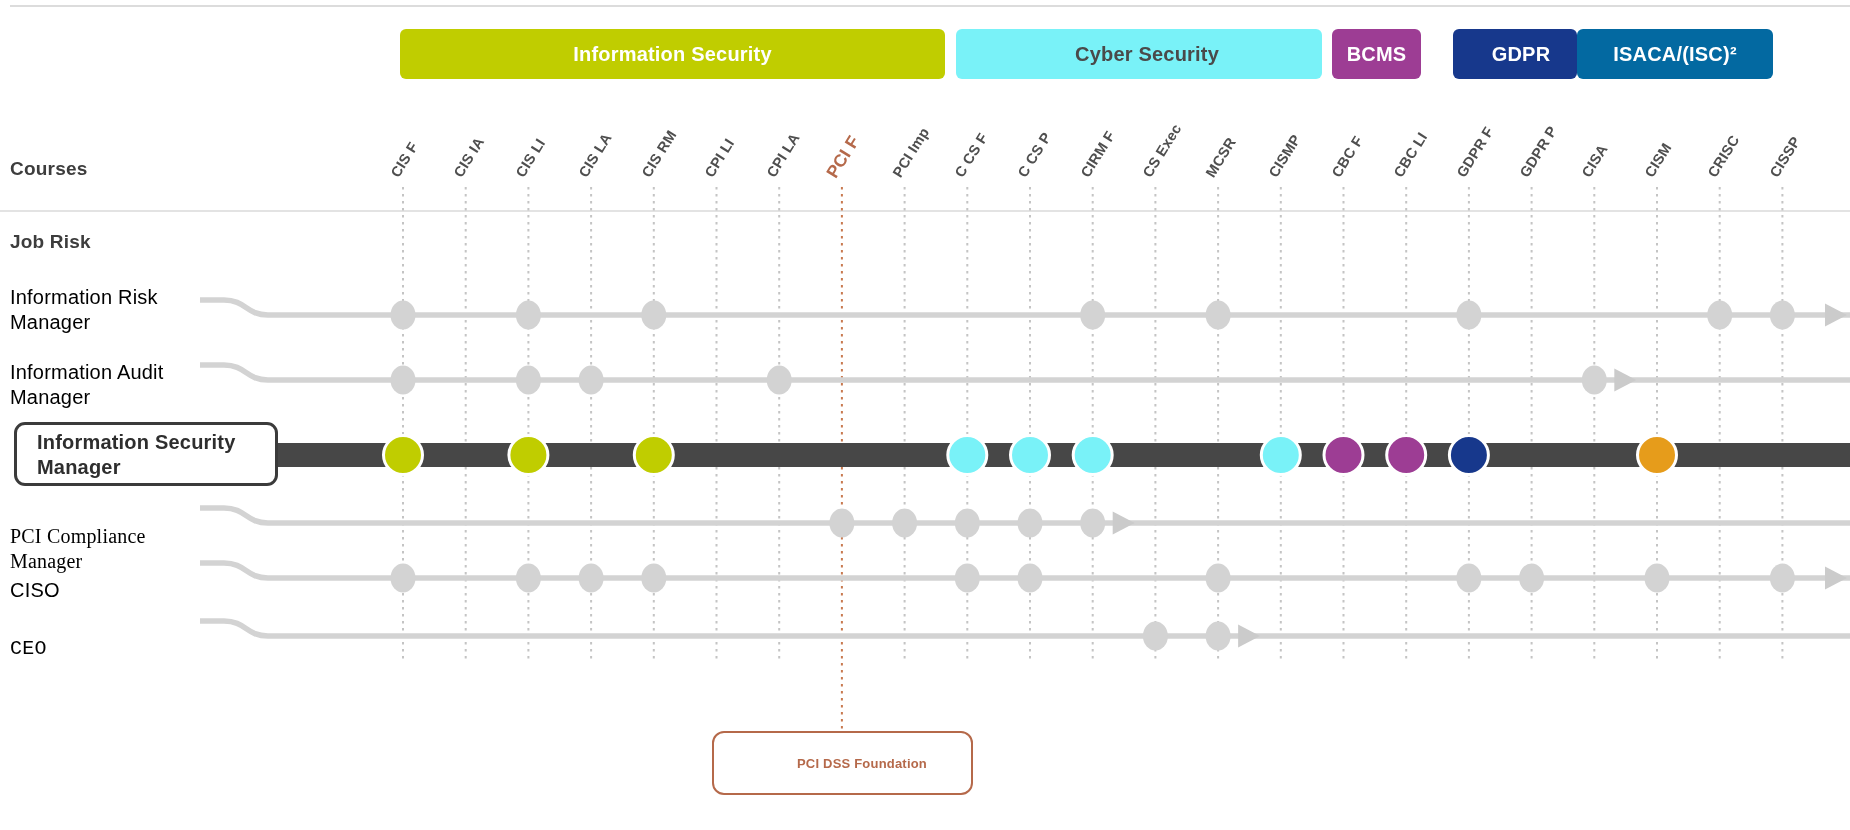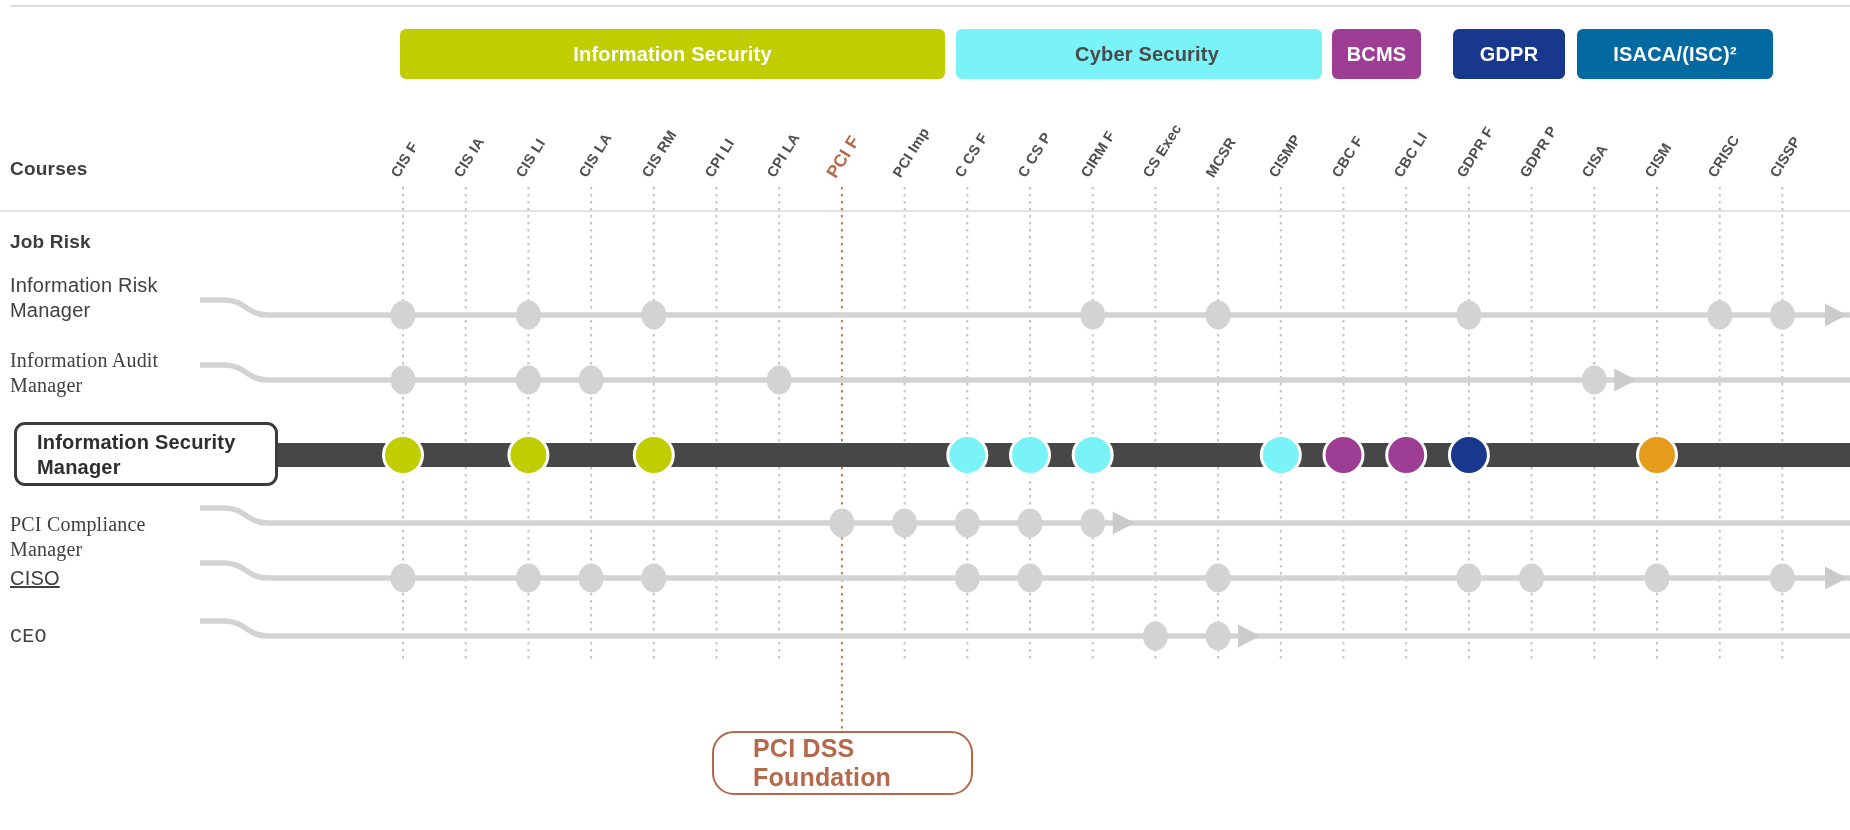--- a/index.html
+++ b/index.html
@@ -16,48 +16,48 @@
     position:absolute;top:29px;height:50px;border-radius:6px;
     display:flex;align-items:center;justify-content:center;
     font-weight:700;font-size:20px;letter-spacing:.2px;z-index:3;
   }
   .course-label{
     position:absolute;white-space:nowrap;font-weight:700;font-size:14.5px;color:#4f4f4f;
     transform-origin:left bottom;transform:rotate(-58deg);z-index:4;letter-spacing:.2px;
   }
   .course-label.hi{font-size:17.5px;}
   .role-label{
-    position:absolute;left:10px;font-size:20px;line-height:25px;color:#404040;
-    white-space:pre-line;z-index:2;letter-spacing:.2px;
+    position:absolute;left:10px;font-size:20px;line-height:25px;color:#000000;
+    white-space:pre-line;z-index:2;letter-spacing:.2px;margin-top:12px;
   }
   #diagram{position:absolute;left:0;top:0;z-index:1;}
   .ism-box{
     position:absolute;left:14px;top:422px;width:264px;height:64px;box-sizing:border-box;
     border:3px solid #3b3b3b;border-radius:11px;background:#fff;z-index:5;
     font-weight:700;font-size:20px;line-height:25px;color:#2e2e2e;
     padding:5px 0 0 20px;letter-spacing:.2px;
   }
   .callout{
     position:absolute;left:712px;top:731px;width:261px;height:64px;box-sizing:border-box;
-    border:2px solid;border-radius:22px;background:#fff;z-index:5;
+    border:2px solid;border-radius:12px;background:#fff;z-index:5;
     display:flex;align-items:center;justify-content:center;
-    font-weight:700;font-size:25px;letter-spacing:.2px;padding-left:39px;
+    font-weight:700;font-size:13px;letter-spacing:.2px;padding-left:39px;
   }
 </style>
 </head>
 <body>
 
 <div id="canvas">
   <div class="topline"></div>
 
   <div id="category-bars">
       <div class="cat-bar" style="left: 400px; width: 545px; background: rgb(192, 205, 0); color: rgb(255, 255, 255);">Information Security</div>
       <div class="cat-bar" style="left: 956px; width: 350px; background: rgb(121, 242, 248); color: rgb(74, 74, 74); padding-left: 16px;">Cyber Security</div>
       <div class="cat-bar" style="left: 1332px; width: 89px; background: rgb(157, 61, 148); color: rgb(255, 255, 255);">BCMS</div>
-      <div class="cat-bar" style="left: 1453px; width: 112px; background: rgb(23, 56, 140); color: rgb(255, 255, 255);">GDPR</div>
+      <div class="cat-bar" style="left: 1453px; width: 112px; background: rgb(23, 56, 140); color: rgb(255, 255, 255); padding-left: 12px;">GDPR</div>
       <div class="cat-bar" style="left: 1577px; width: 196px; background: #0369a1; color: rgb(255, 255, 255);">ISACA/(ISC)²</div>
     </div>
 
   <div class="heading" id="courses-heading">Courses</div>
   <div class="divider"></div>
   <div class="heading" id="jobroles-heading">Job Risk</div>
 
   <div id="course-labels">
       <div class="course-label" style="left: 401px; top: 164px;">CIS F</div>
       <div class="course-label" style="left: 463.7px; top: 164px;">CIS IA</div>
@@ -159,25 +159,25 @@
       <circle cx="1280.8000000000002" cy="455" r="19.5" fill="#79f2f8" stroke="#ffffff" stroke-width="3"></circle>
       <circle cx="1343.5" cy="455" r="19.5" fill="#9d3d94" stroke="#ffffff" stroke-width="3"></circle>
       <circle cx="1406.2" cy="455" r="19.5" fill="#9d3d94" stroke="#ffffff" stroke-width="3"></circle>
       <circle cx="1468.9" cy="455" r="19.5" fill="#17388c" stroke="#ffffff" stroke-width="3"></circle>
       <circle cx="1657" cy="455" r="19.5" fill="#e69c1b" stroke="#ffffff" stroke-width="3"></circle>
     </svg>
 
   <div id="role-labels">
       <div class="role-label" style="top: 273px;">Information Risk
 Manager</div>
-      <div class="role-label" style="top: 348px; font-family: Liberation Serif, serif;">Information Audit
+      <div class="role-label" style="top: 348px;">Information Audit
 Manager</div>
       <div class="role-label" style="top: 512px; font-family: Liberation Serif, serif;">PCI Compliance
 Manager</div>
-      <div class="role-label" style="top: 566px; text-decoration: underline;">CISO</div>
+      <div class="role-label" style="top: 566px;">CISO</div>
       <div class="role-label" style="top: 624px; font-family: Liberation Mono, monospace;">CEO</div>
     </div>
 
   <div class="ism-box">
     <div>Information Security</div>
     <div>Manager</div>
   </div>
 
   <div class="callout" style="border-color: rgb(181, 105, 74); color: rgb(181, 105, 74);">PCI DSS Foundation</div>
 </div>

